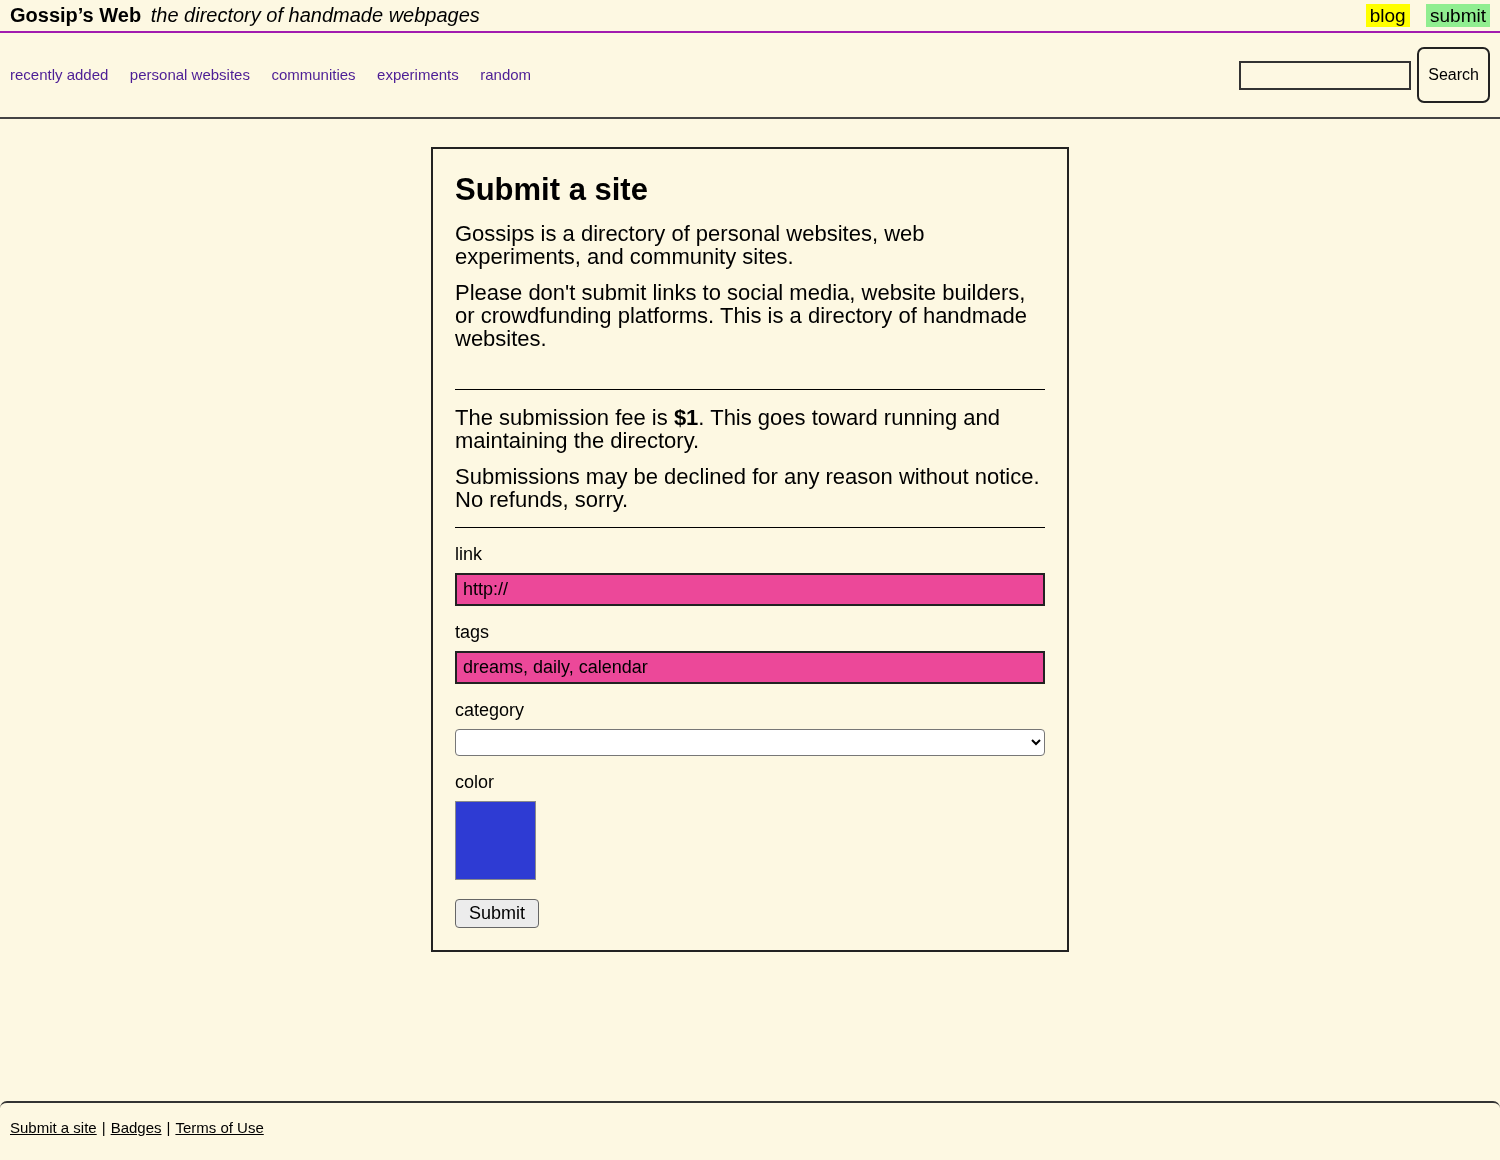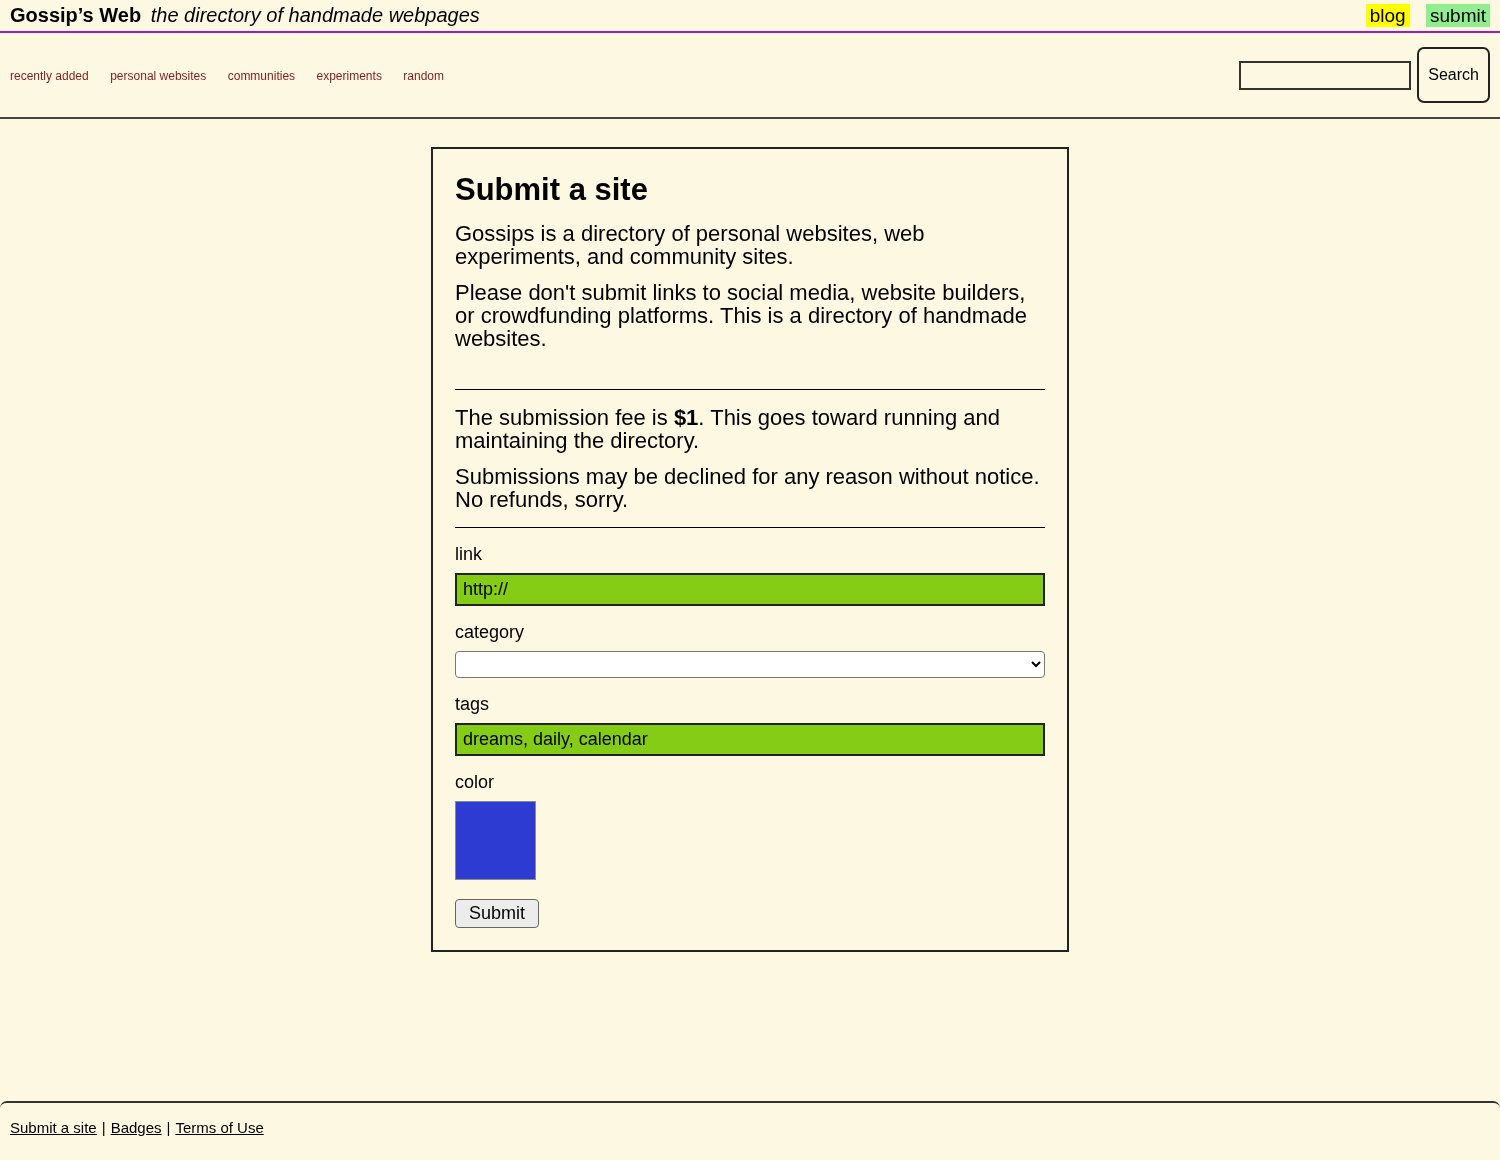--- a/index.html
+++ b/index.html
@@ -34,22 +34,22 @@
 
   
   .main-nav {
     display: flex;
     justify-content: space-between;
     align-items: center;
     padding: 14px 10px;
     border-bottom: 2px solid #444;
   }
   .nav-links a {
-    font-size: 12px;
-    color: #7f1d1d;
+    font-size: 15px;
+    color: #4c1d95;
     text-decoration: none;
     margin-right: 17px;
     cursor: pointer;
   }
   .nav-search { display: flex; align-items: center; }
   .nav-search input {
     width: 172px;
     height: 29px;
     border: 2px solid #333;
     background: #FDF8E2;
@@ -102,21 +102,21 @@
   .field { margin-top: 16px; }
   .field label {
     display: block;
     font-size: 18px;
     margin-bottom: 8px;
   }
   .text-input {
     width: 100%;
     height: 33px;
     border: 2px solid #222;
-    background: #84cc16;
+    background: #ec4899;
     font-size: 18px;
     padding: 3px 6px;
     font-family: inherit;
   }
   .category-select {
     width: 100%;
     height: 27px;
     font-size: 16px;
     background: #fff;
     border: 1px solid #777;
@@ -194,32 +194,32 @@
 
     <hr>
 
     <form>
       <div class="field">
         <label>link</label>
         <input class="text-input" type="text" value="http://" style="">
       </div>
 
       <div class="field">
+        <label>tags</label>
+        <input class="text-input" type="text" value="dreams, daily, calendar" style="">
+      </div>
+
+      <div class="field">
         <label>category</label>
         <select class="category-select">
           <option></option>
         </select>
       </div>
 
       <div class="field">
-        <label>tags</label>
-        <input class="text-input" type="text" value="dreams, daily, calendar" style="">
-      </div>
-
-      <div class="field">
         <label>color</label>
         <div class="color-swatch" style="background-color: rgb(46, 59, 211);"></div>
       </div>
 
       <button class="submit-btn" type="submit">Submit</button>
     </form>
   </div>
 </main>
 
 <footer class="site-footer">

